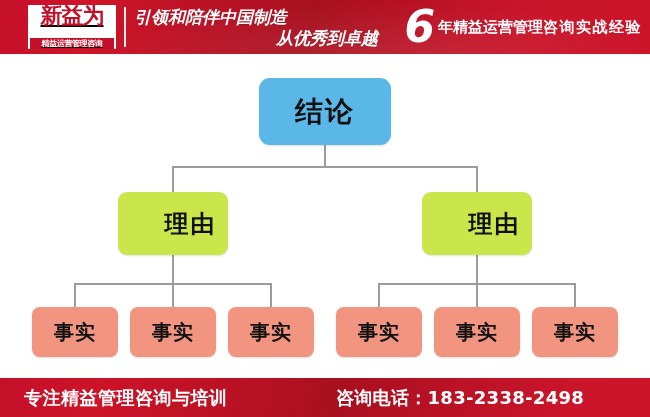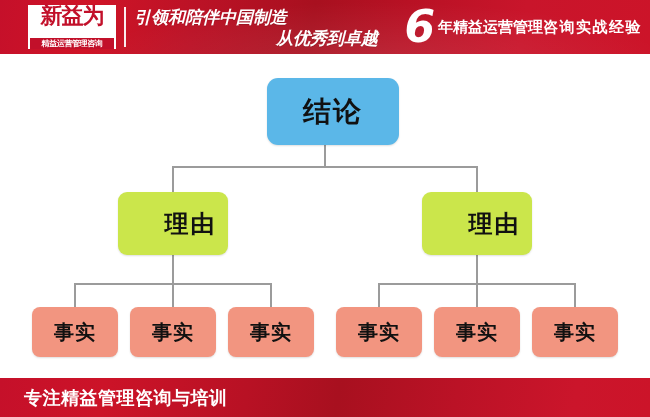--- a/index.html
+++ b/index.html
@@ -47,20 +47,21 @@
     top: 5px;
     width: 88px;
     height: 44px;
     background: #ffffff;
     display: flex;
     flex-direction: column;
     align-items: center;
     justify-content: center;
     box-sizing: border-box;
     padding: 1px 0 1px 0;
+    text-decoration: underline;
   }
   .logo-main {
     color: #c2102a;
     font-size: 22px;
     font-weight: bold;
     line-height: 23px;
     letter-spacing: -1px;
     font-family: "DejaVu Sans", "Liberation Sans", sans-serif;
     white-space: nowrap;
   }
@@ -292,26 +293,27 @@
     <div class="conn conn-v" style="left: 172px; top: 201px; height: 28px; background: rgb(155, 155, 155);"></div>
     <div class="conn conn-h" style="left: 74px; top: 229px; width: 197px; background: rgb(155, 155, 155);"></div>
     <div class="conn conn-v" style="left: 74px; top: 229px; height: 24px; background: rgb(155, 155, 155);"></div>
     <div class="conn conn-v" style="left: 172px; top: 229px; height: 24px; background: rgb(155, 155, 155);"></div>
     <div class="conn conn-v" style="left: 270px; top: 229px; height: 24px; background: rgb(155, 155, 155);"></div>
     <div class="conn conn-v" style="left: 476px; top: 201px; height: 28px; background: rgb(155, 155, 155);"></div>
     <div class="conn conn-h" style="left: 378px; top: 229px; width: 197px; background: rgb(155, 155, 155);"></div>
     <div class="conn conn-v" style="left: 378px; top: 229px; height: 24px; background: rgb(155, 155, 155);"></div>
     <div class="conn conn-v" style="left: 476px; top: 229px; height: 24px; background: rgb(155, 155, 155);"></div>
     <div class="conn conn-v" style="left: 574px; top: 229px; height: 24px; background: rgb(155, 155, 155);"></div>
-    <div class="node node-conclusion" style="left: 259px; top: 24px; width: 132px; height: 67px; background: rgb(91, 183, 232); margin-left: 8px;">结论</div>
+    <div class="node node-conclusion" style="left: 259px; top: 24px; width: 132px; height: 67px; background: rgb(91, 183, 232);">结论</div>
     <div class="node node-reason" style="left: 118px; top: 138px; width: 110px; height: 63px; background: rgb(203, 230, 75);">理由</div>
     <div class="node node-reason" style="left: 422px; top: 138px; width: 110px; height: 63px; background: rgb(203, 230, 75);">理由</div>
     <div class="node node-fact" style="left: 32px; top: 253px; width: 86px; height: 50px; background: rgb(242, 149, 128);">事实</div>
     <div class="node node-fact" style="left: 130px; top: 253px; width: 86px; height: 50px; background: rgb(242, 149, 128);">事实</div>
     <div class="node node-fact" style="left: 228px; top: 253px; width: 86px; height: 50px; background: rgb(242, 149, 128);">事实</div>
     <div class="node node-fact" style="left: 336px; top: 253px; width: 86px; height: 50px; background: rgb(242, 149, 128);">事实</div>
     <div class="node node-fact" style="left: 434px; top: 253px; width: 86px; height: 50px; background: rgb(242, 149, 128);">事实</div>
     <div class="node node-fact" style="left: 532px; top: 253px; width: 86px; height: 50px; background: rgb(242, 149, 128);">事实</div>
   </div>
 
 <div class="footer">
   <div class="footer-left">专注精益管理咨询与培训</div>
+  <div class="footer-right">咨询电话：183-2338-2498</div>
 </div>
 
 </body></html>

